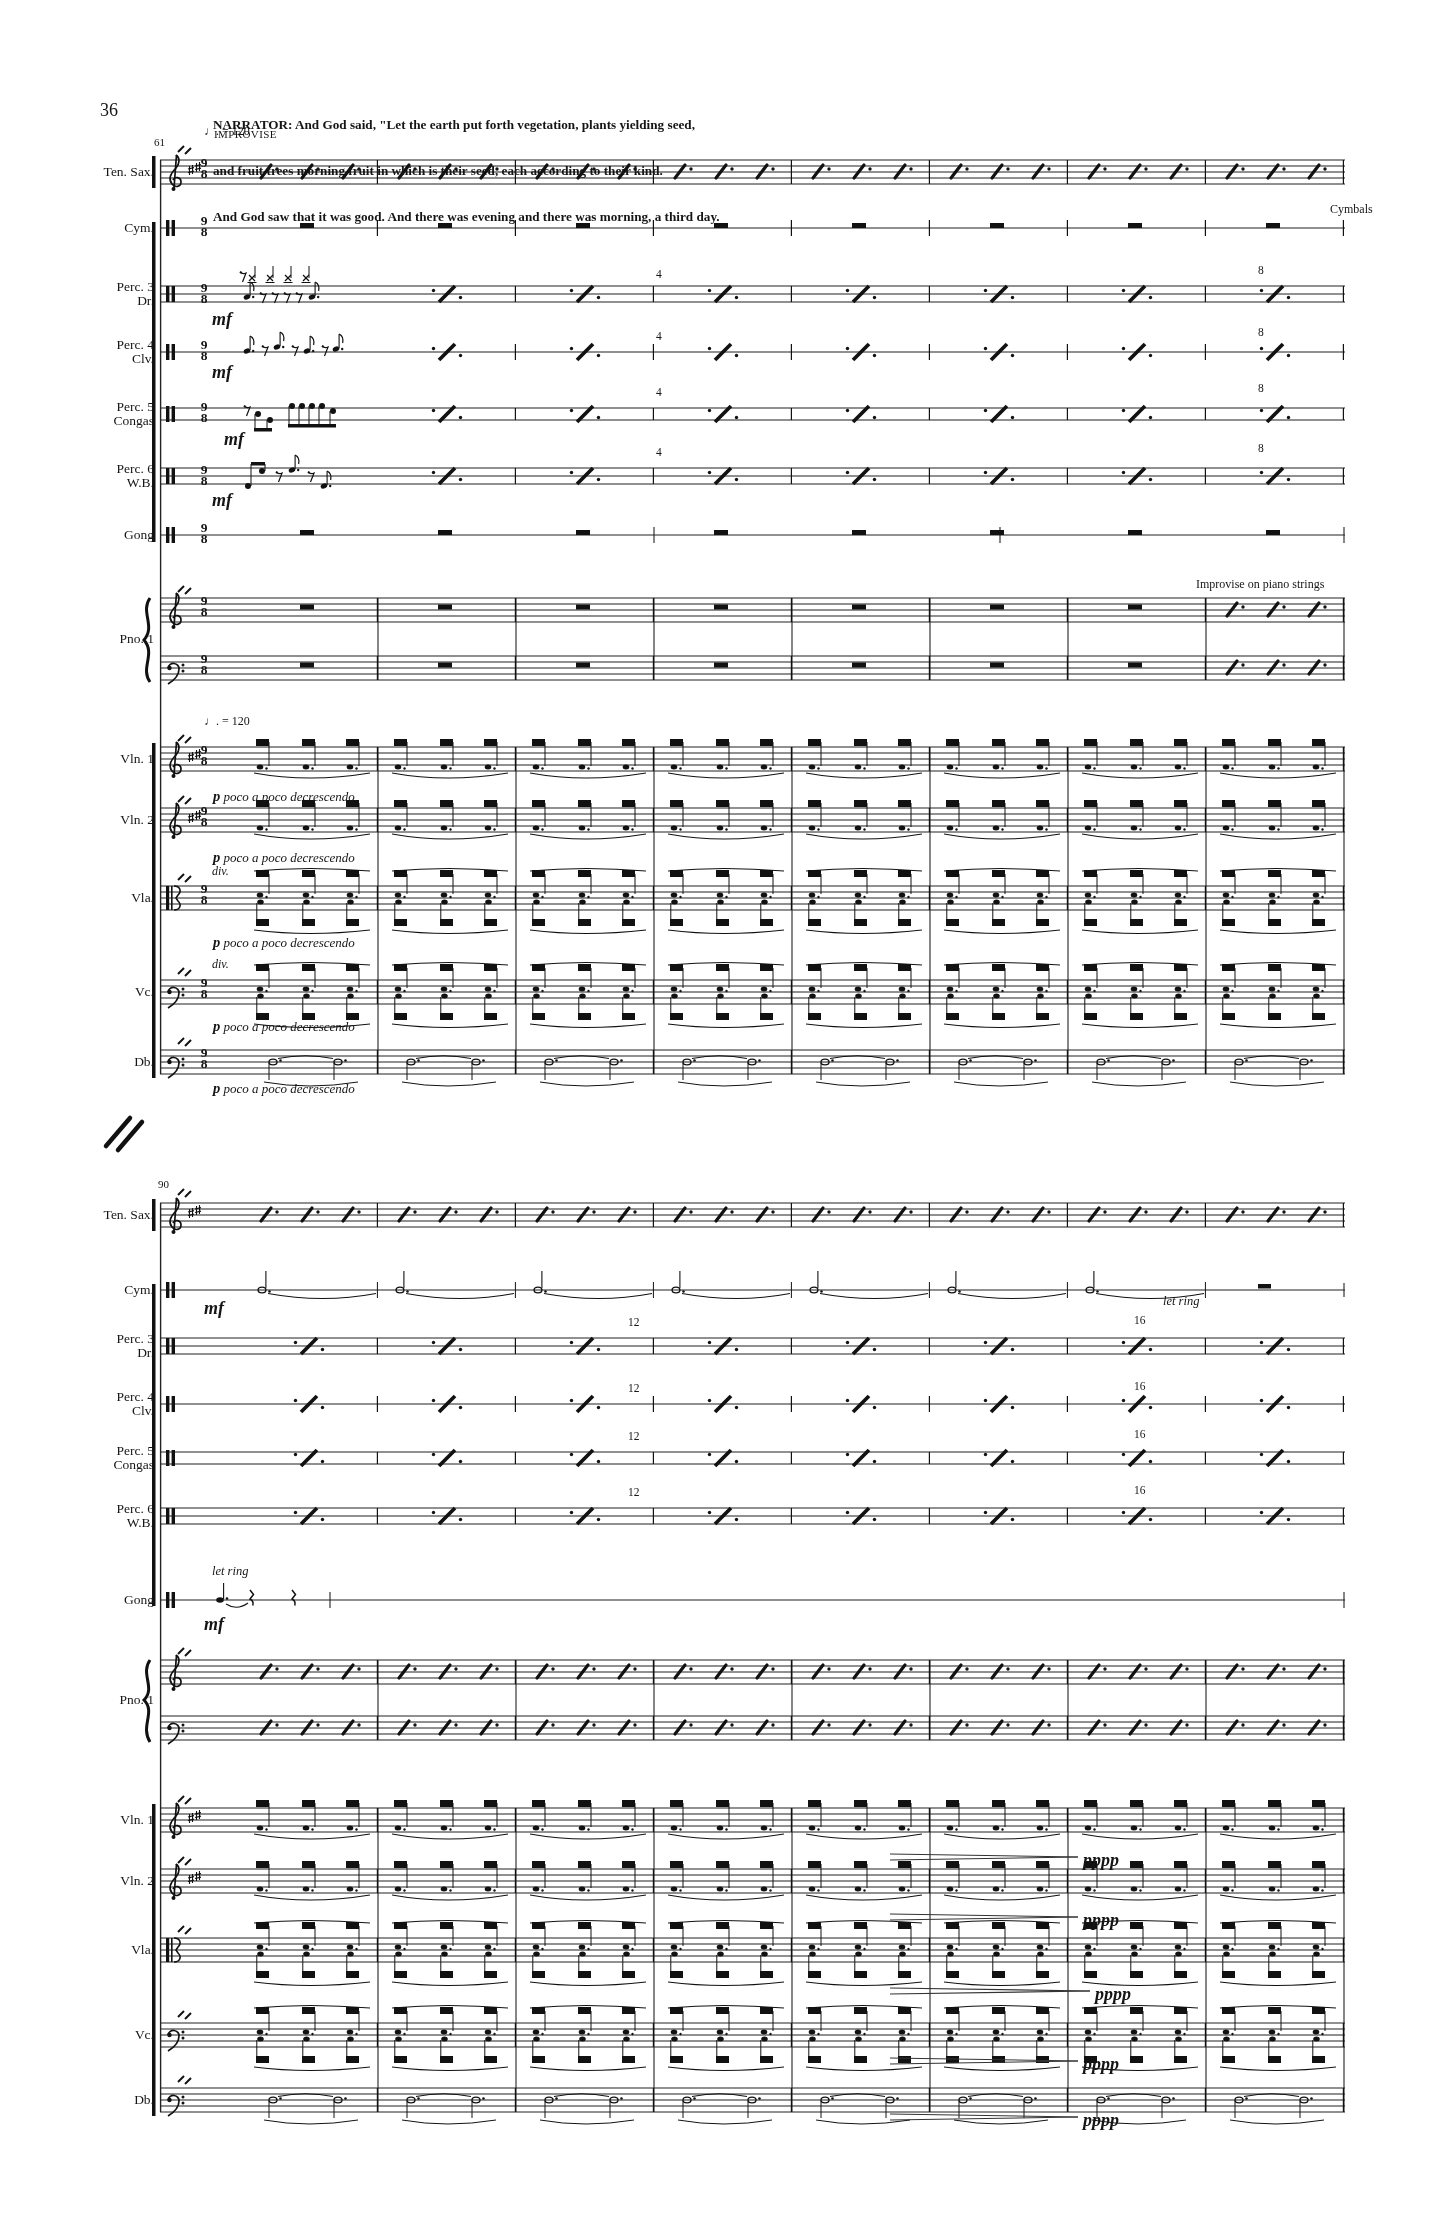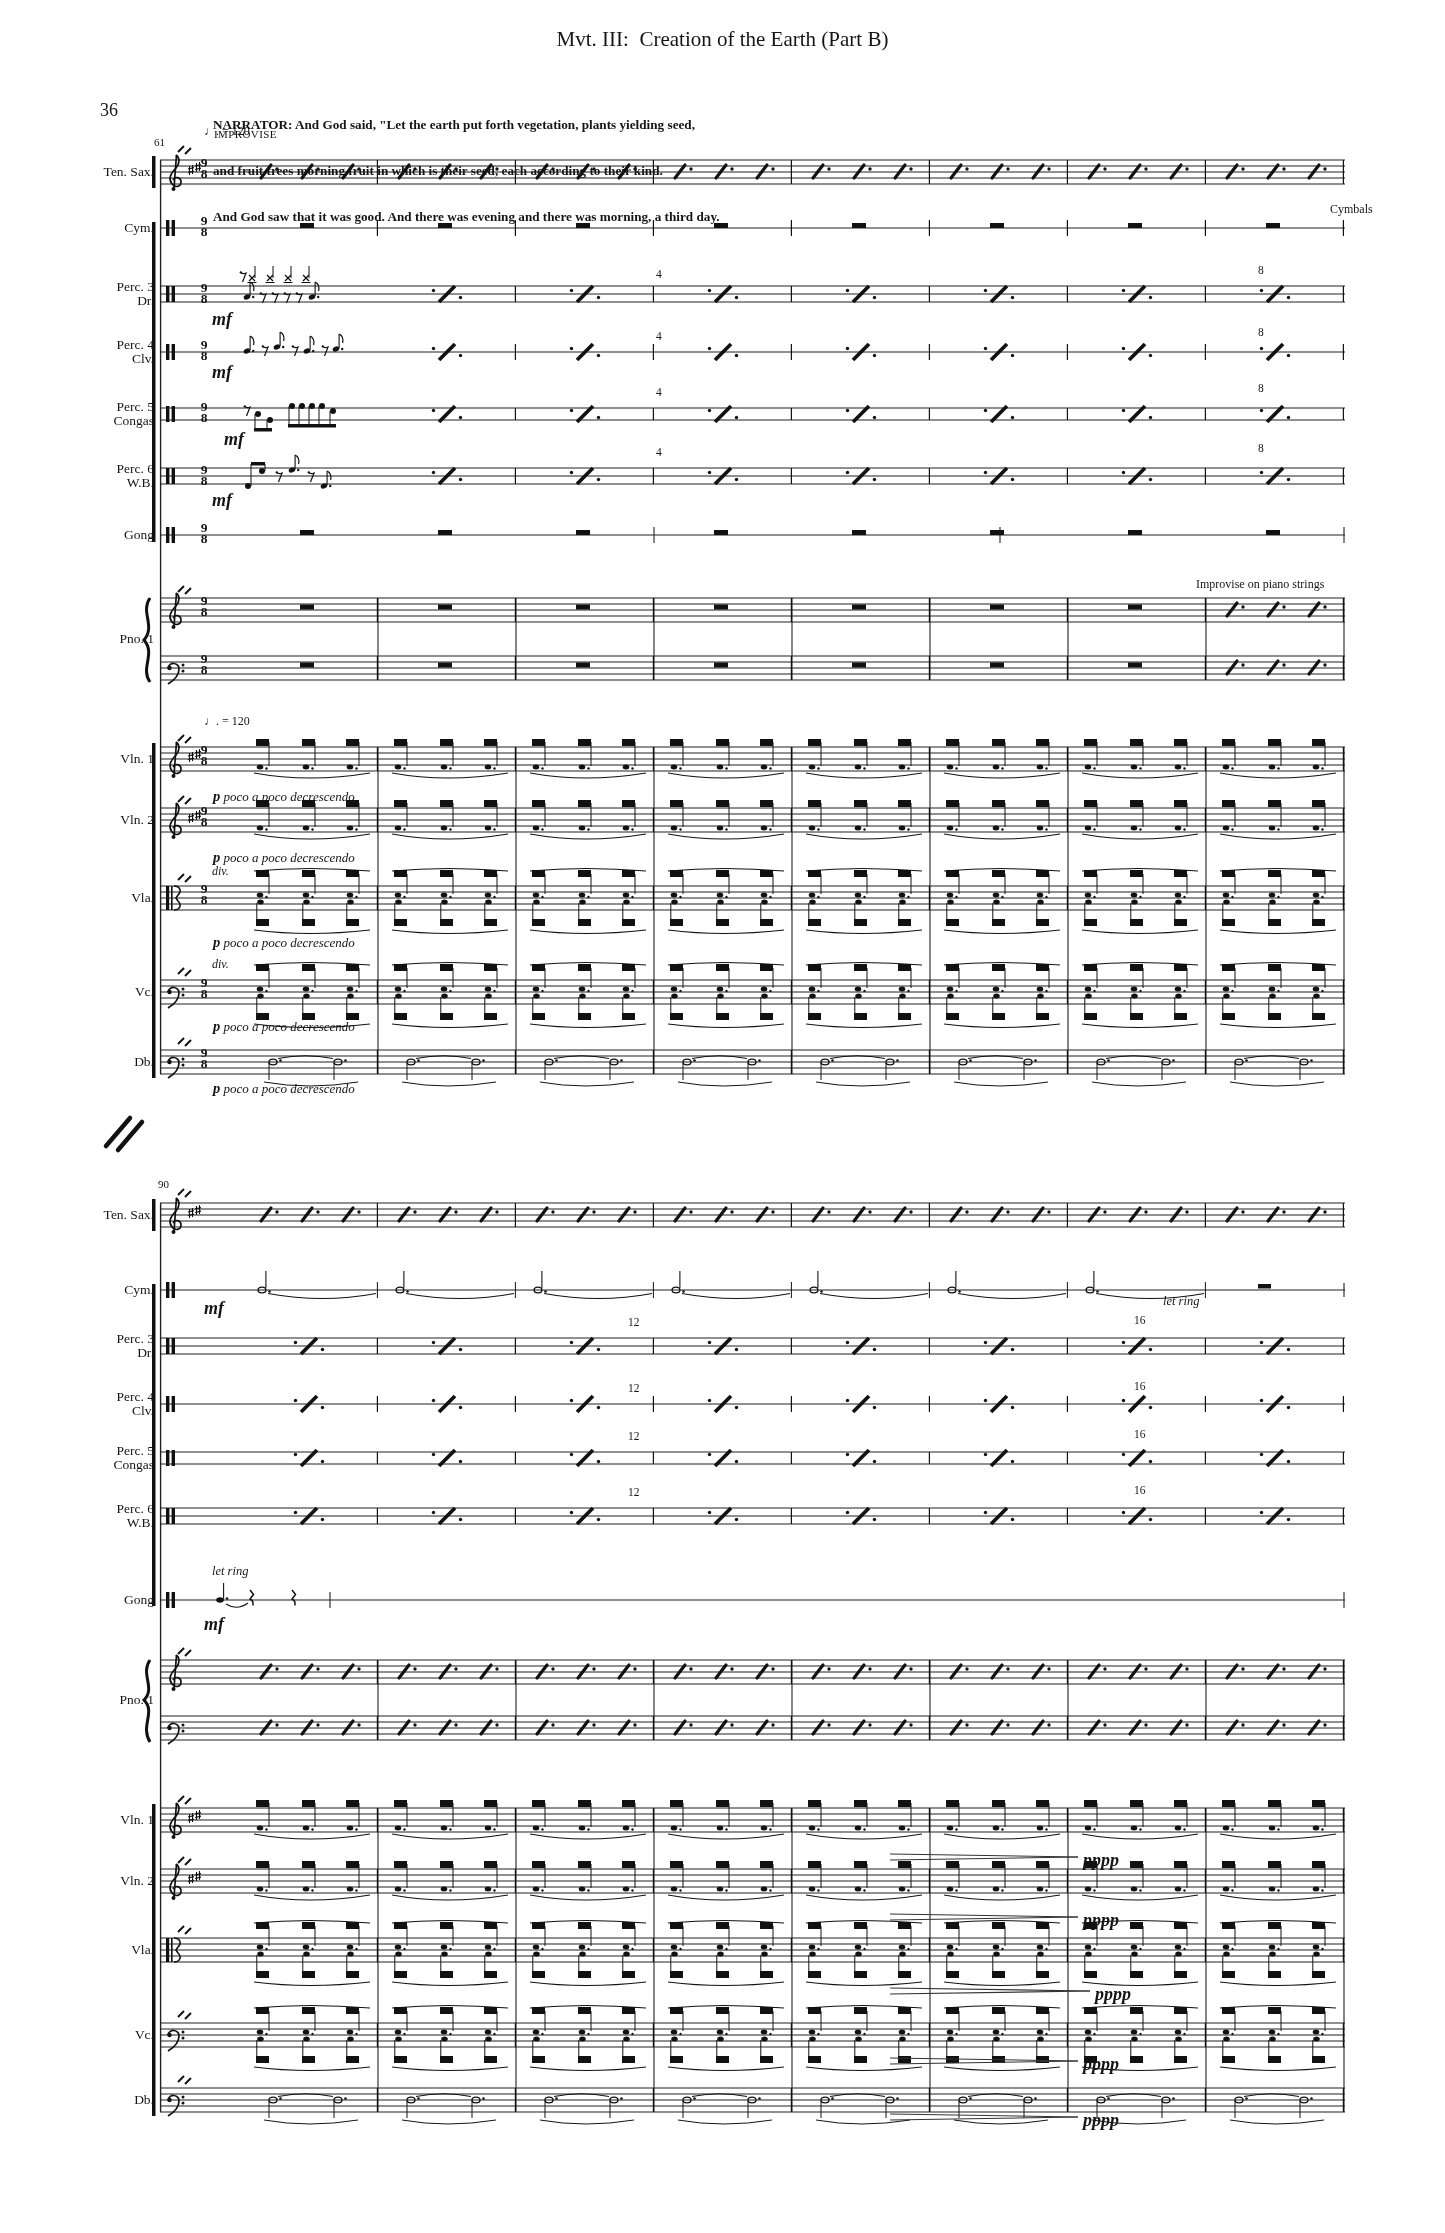--- a/index.html
+++ b/index.html
@@ -21,21 +21,20 @@
   .cue{font-size:12px}
   .lr{font-size:12.5px;font-style:italic}
   .divsm{font-size:12px;font-style:italic}
   svg.score{position:absolute;left:0;top:0;z-index:1}
 </style>
 </head>
 <body>
 
 <div class="page">
 
-  <div class="t title">Mvt. III:  Creation of the Earth (Part B)</div>
   <div class="t pagenum">36</div>
   <div class="t narr">
     <div>NARRATOR: And God said, "Let the earth put forth vegetation, plants yielding seed,</div>
     <div>and fruit trees morning fruit in which is their seed, each according to their kind.</div>
     <div>And God saw that it was good. And there was evening and there was morning, a third day.</div>
   </div>
 
   <div class="t mnum" style="left:154px;top:136px">61</div>
   <div class="t tempo" style="left:204px;top:124px">♩. = 120</div>
   <div class="t improv" style="left:214px;top:128px">IMPROVISE</div>

